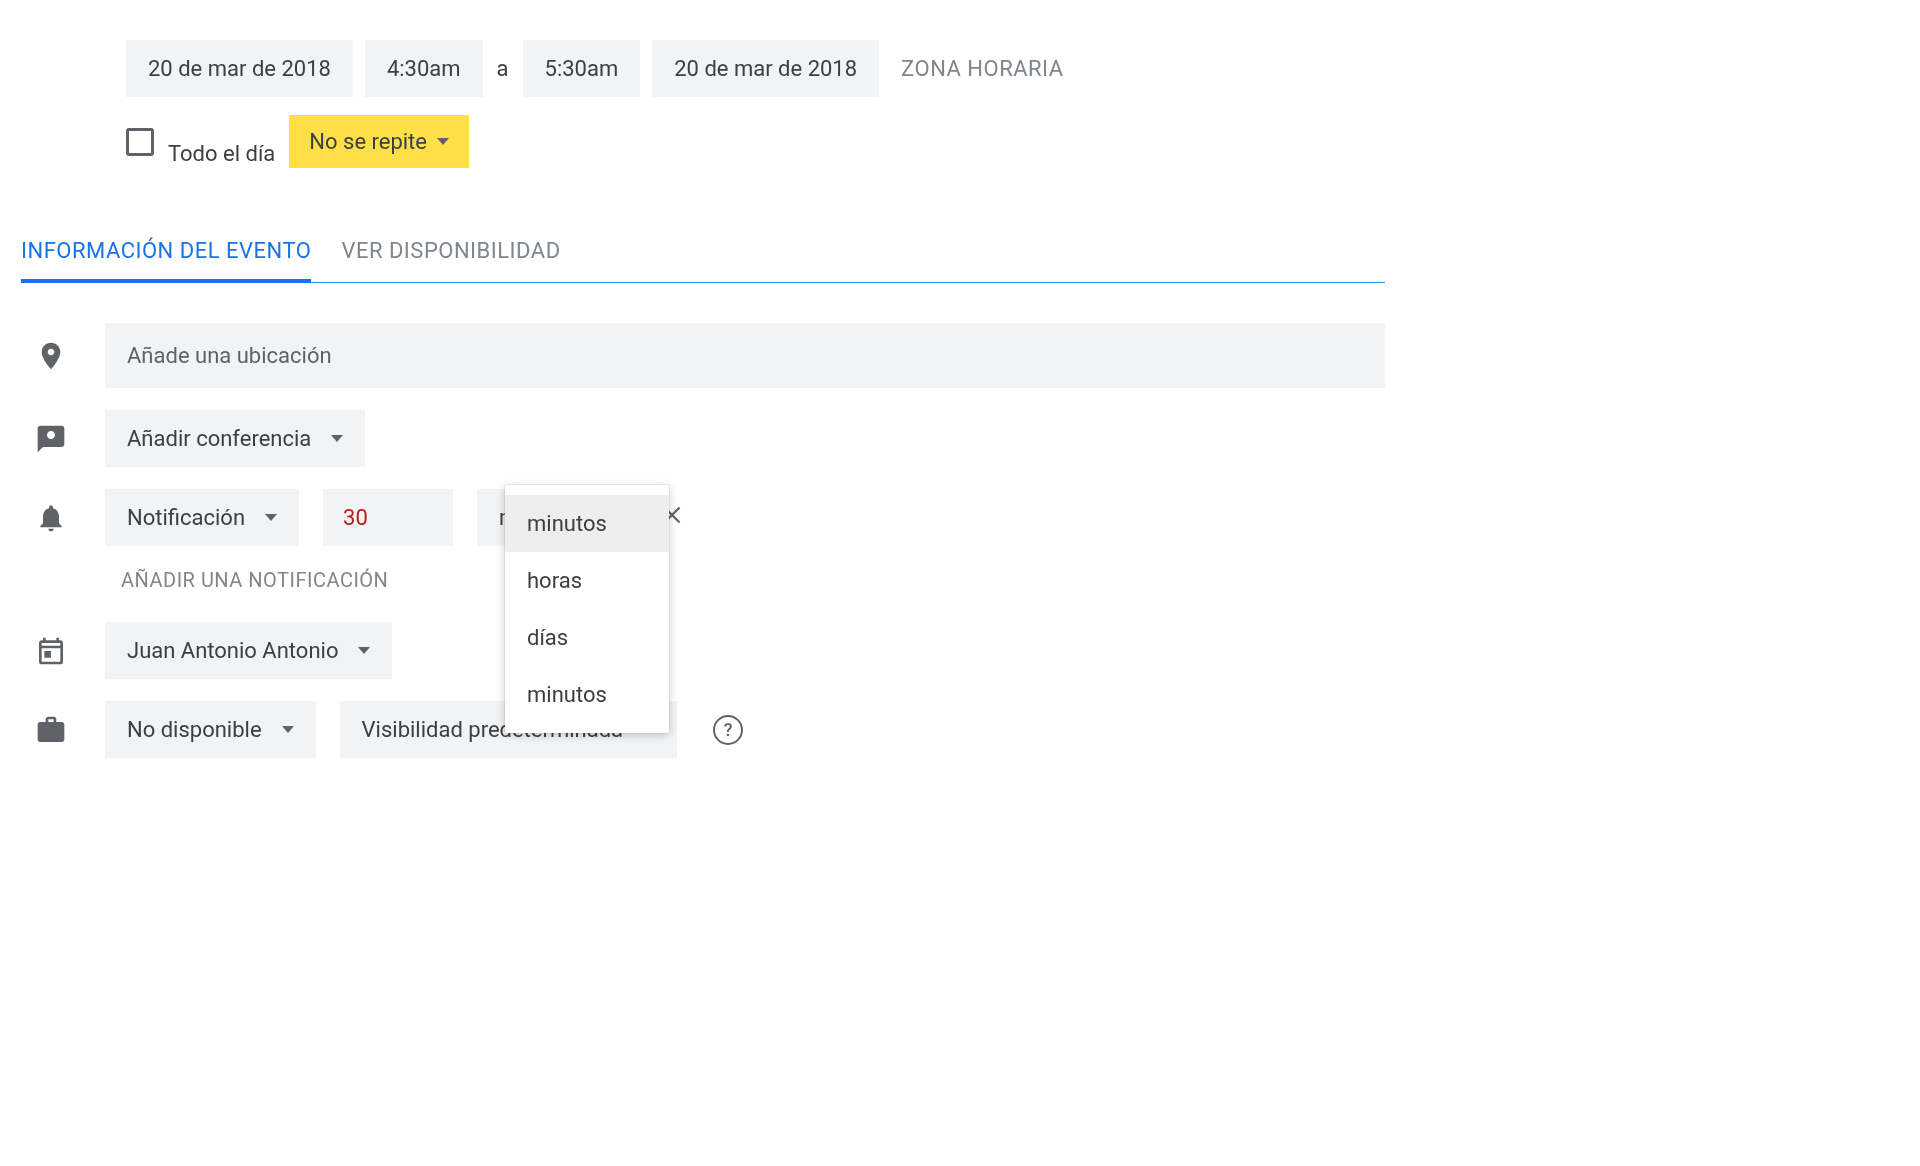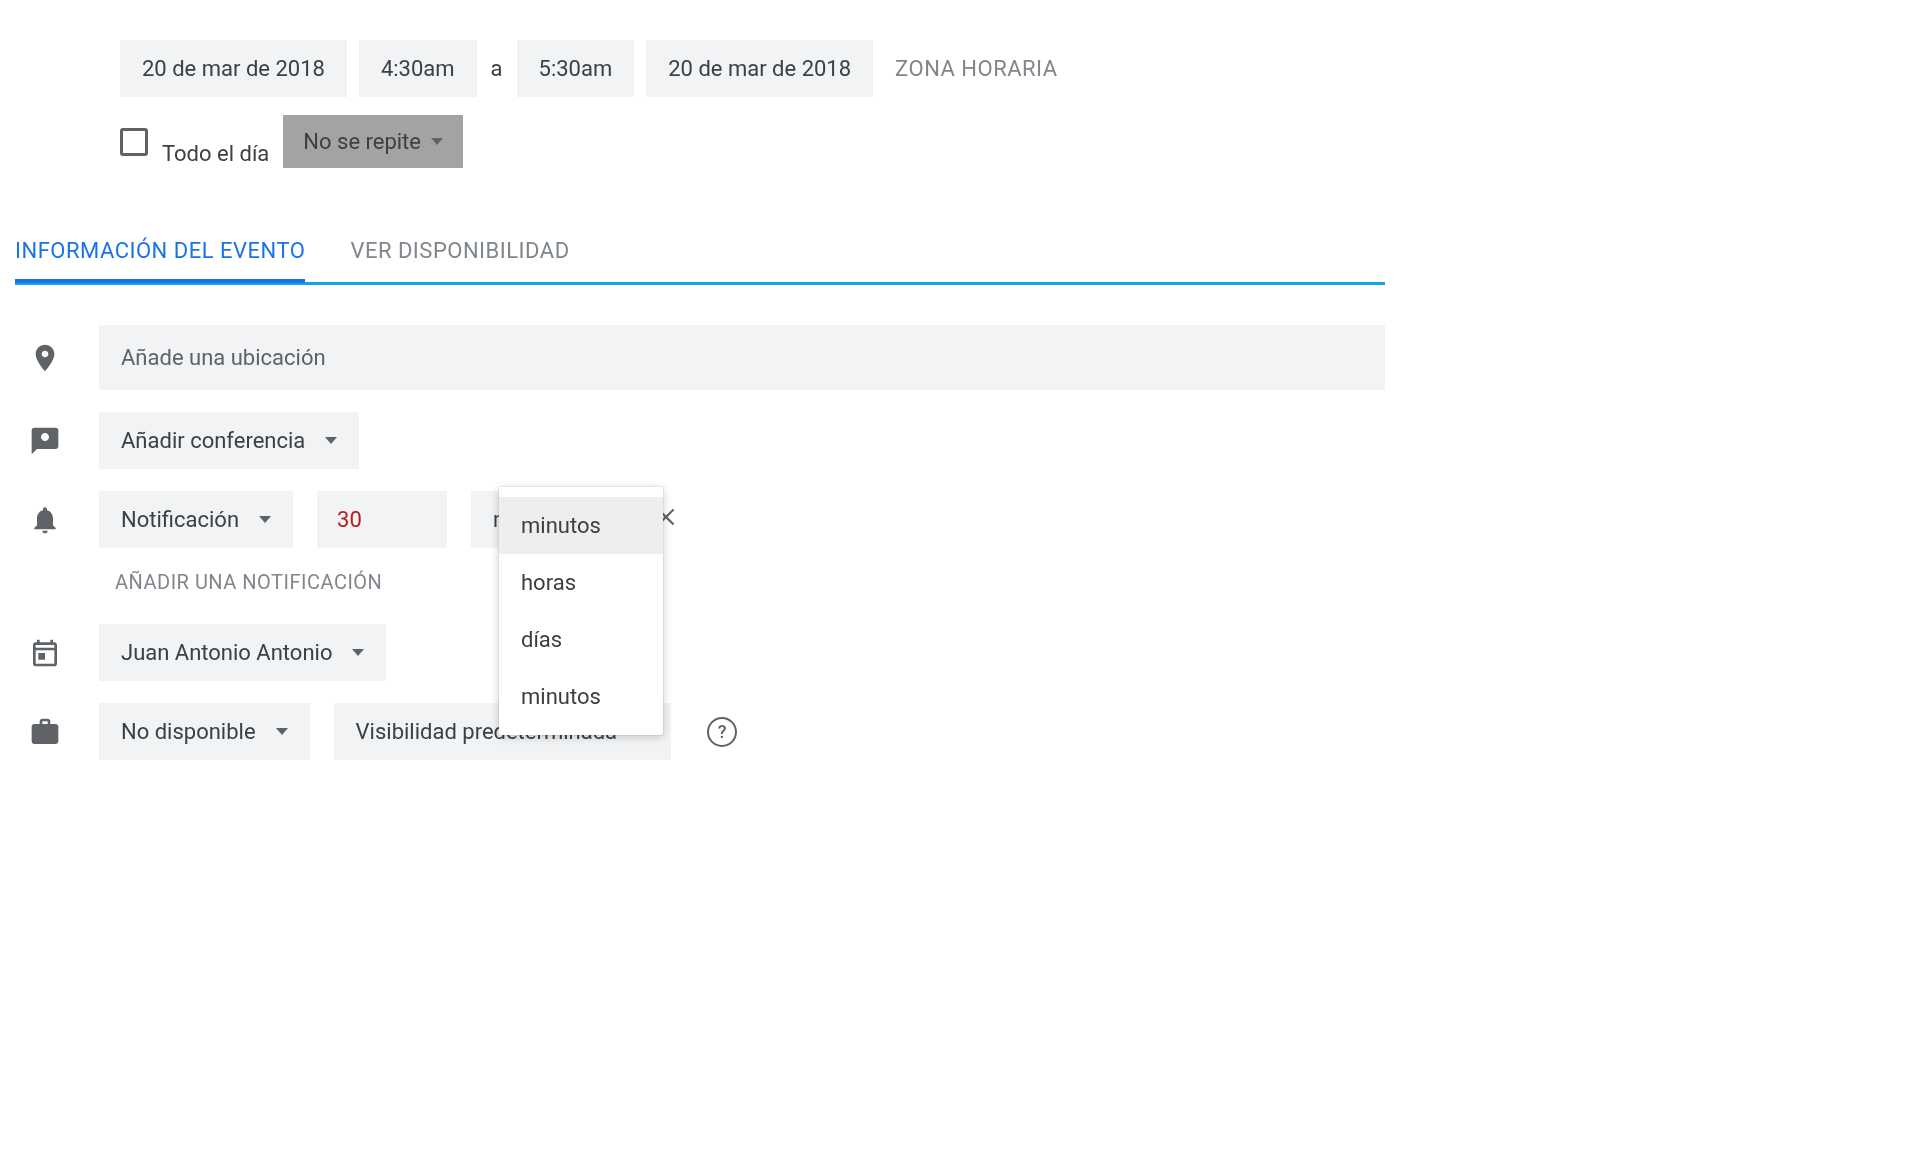--- a/index.html
+++ b/index.html
@@ -7,21 +7,21 @@
     margin: 0;
     padding: 0;
   }
   body {
     font-family: -apple-system, BlinkMacSystemFont, "Segoe UI", Roboto, Arial, sans-serif;
     background: #ffffff;
     color: #3c4043;
     font-size: 14px;
   }
   .container {
-    padding: 40px 15px 15px 15px;
+    padding: 40px 15px 15px 21px;
     max-width: 1400px;
   }
   .date-time-row {
     display: flex;
     align-items: center;
     gap: 12px;
     margin-left: 105px;
     margin-bottom: 18px;
   }
   .chip {
@@ -62,43 +62,43 @@
     height: 28px;
     border: 3px solid #5f6368;
     border-radius: 3px;
   }
   .checkbox-label {
     font-size: 22px;
     color: #3c4043;
     margin-top: 24px;
   }
   .repeat-chip {
-    background: #a3a3a3;
+    background: #fde047;
     padding: 14px 20px;
     font-size: 22px;
     color: #3c4043;
     display: flex;
     align-items: center;
     gap: 10px;
     cursor: pointer;
     border: none;
     font-family: inherit;
   }
   .chevron {
     display: inline-block;
     width: 0;
     height: 0;
     border-left: 6px solid transparent;
     border-right: 6px solid transparent;
     border-top: 7px solid #5f6368;
   }
   .tabs {
     display: flex;
-    gap: 45px;
-    border-bottom: 3px solid #0ea5e9;
+    gap: 30px;
+    border-bottom: 1px solid #0ea5e9;
     margin-bottom: 40px;
   }
   .tab {
     padding: 0 0 16px 0;
     font-size: 22px;
     letter-spacing: 0.5px;
     cursor: pointer;
     color: #80868b;
     border-bottom: 4px solid transparent;
     margin-bottom: -1px;

